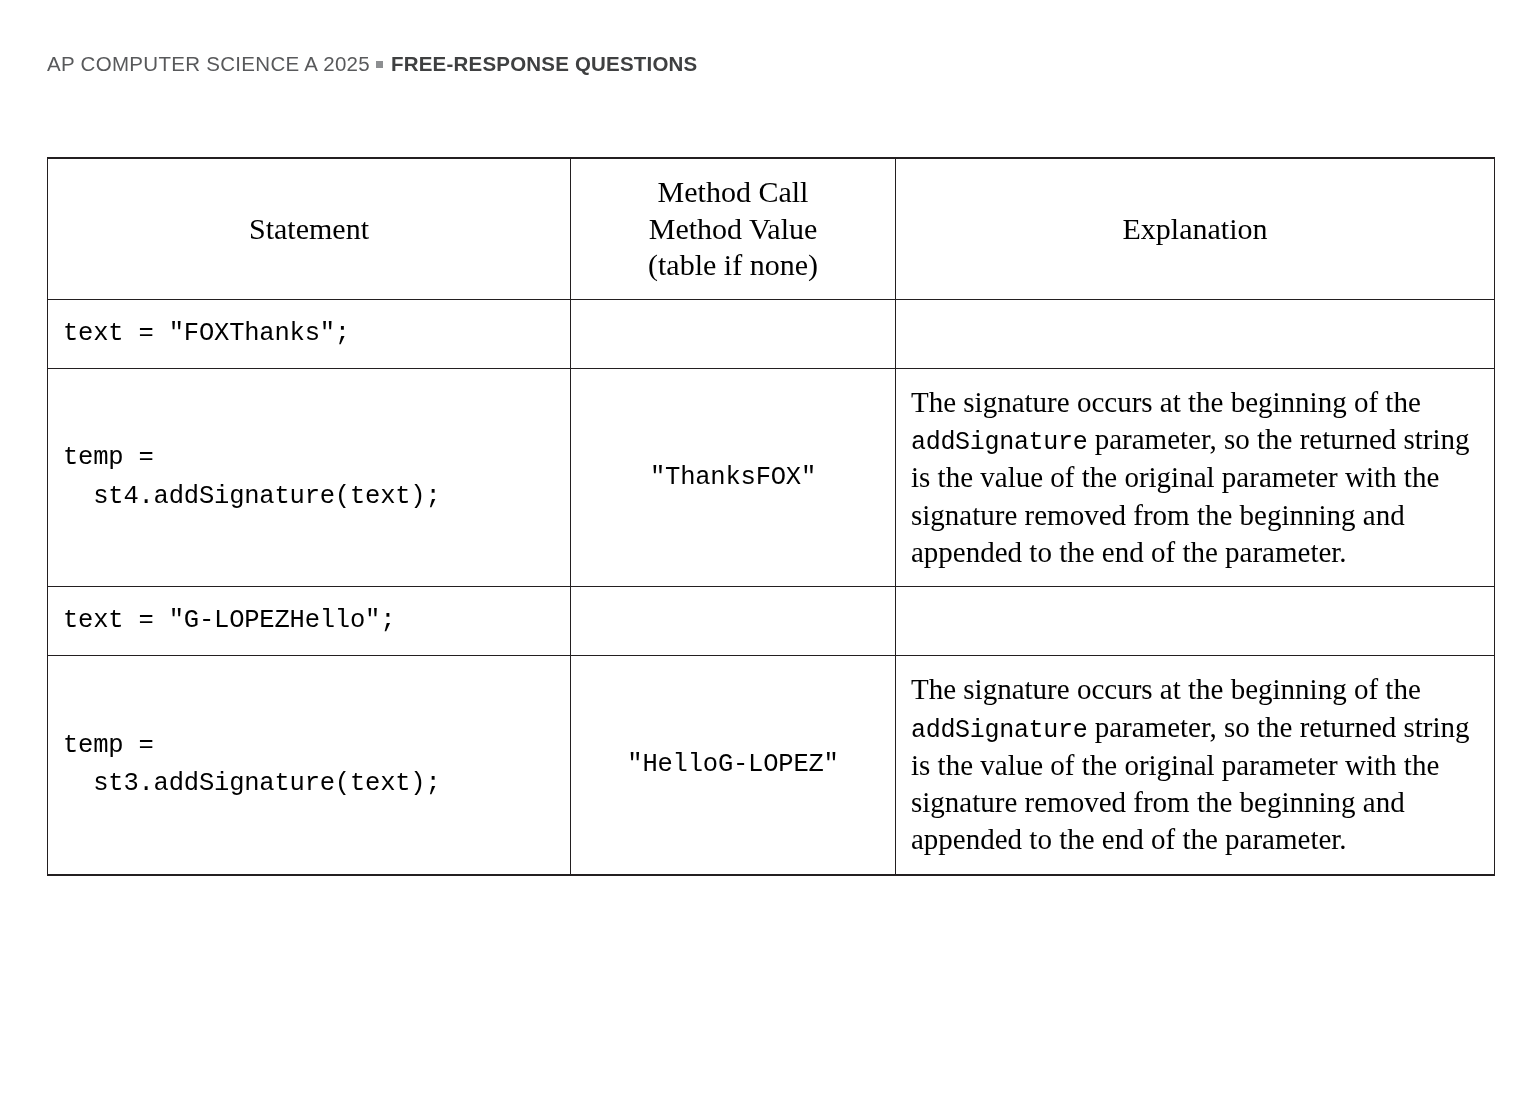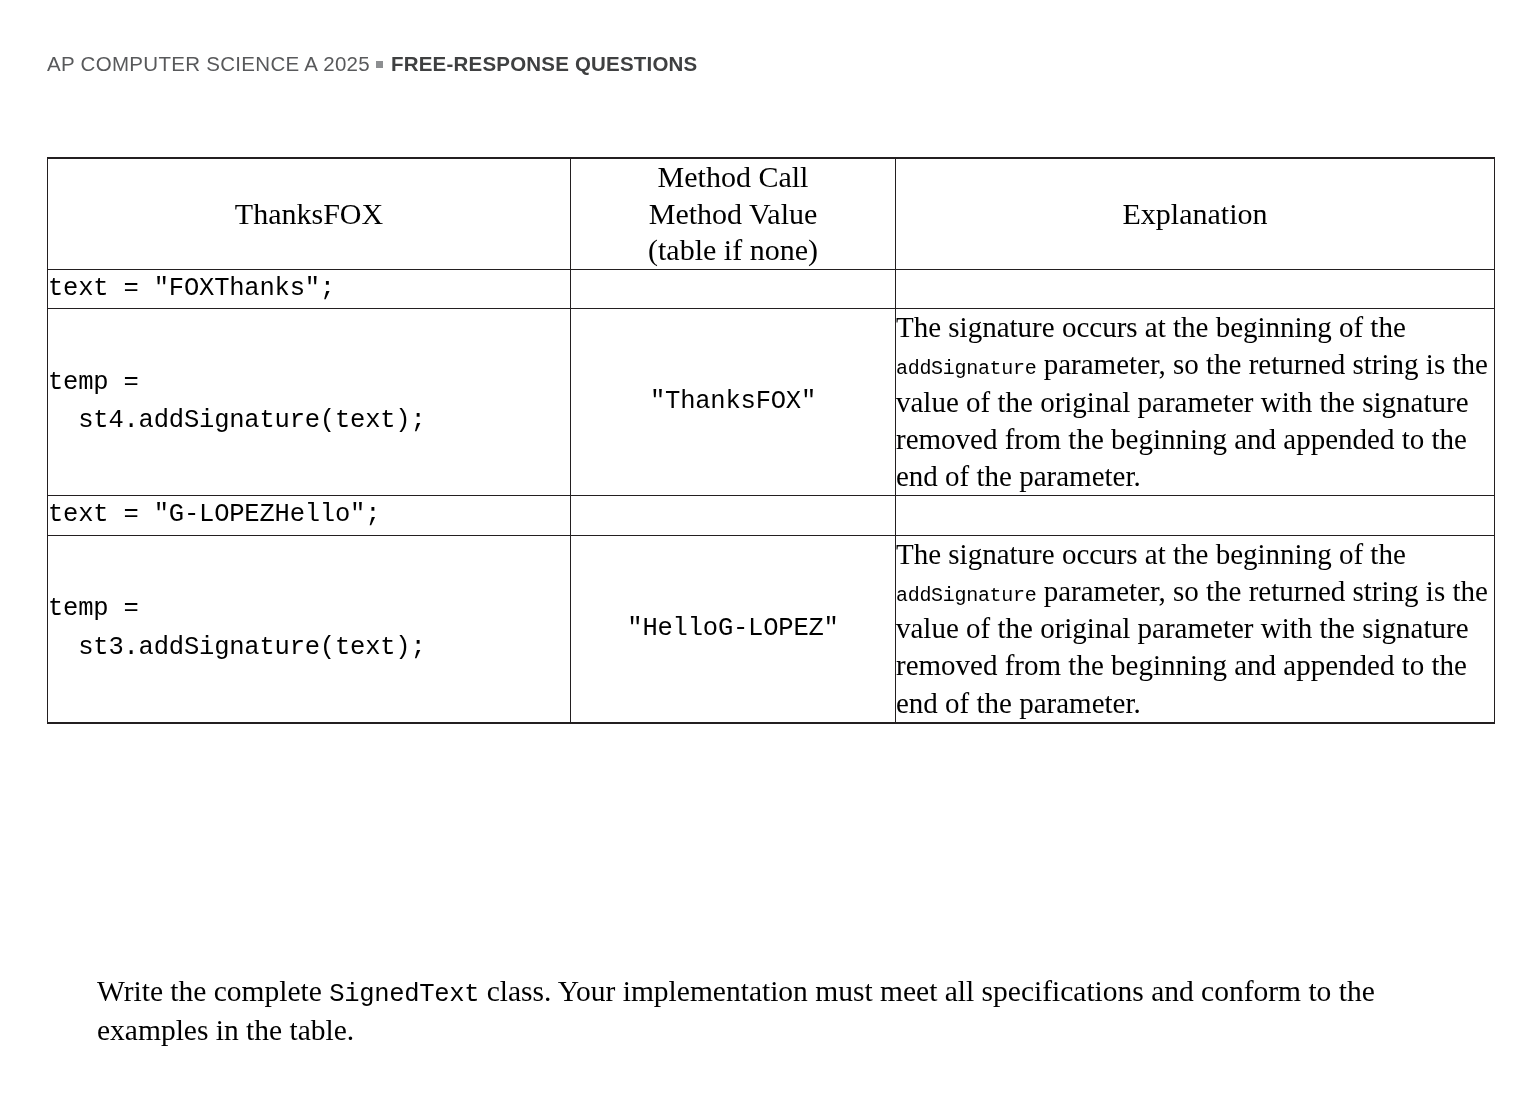--- a/index.html
+++ b/index.html
@@ -61,21 +61,21 @@
     table-layout: fixed;
   }
   .exhibit col.c-statement { width: 523px; }
   .exhibit col.c-return    { width: 325px; }
   .exhibit col.c-expl      { width: 599px; }
 
   .exhibit th,
   .exhibit td {
     border: 1px solid #231f20;
     vertical-align: middle;
-    padding: 0;
+    padding: 15px;
   }
   .exhibit thead th {
     border-top-width: 2px;
   }
   .exhibit tbody tr:last-child td {
     border-bottom-width: 2px;
   }
 
   .hdr-cell {
     font-family: "Liberation Serif", serif;
@@ -112,21 +112,21 @@
 
   .expl-cell {
     font-family: "Liberation Serif", serif;
     font-size: 29px;
     line-height: 1.285;
     text-align: left;
     padding: 16px 14px 16px 14px;
   }
   .expl-cell .mono {
     font-family: "Liberation Mono", monospace;
-    font-size: 20px;
+    font-size: 25px;
     letter-spacing: -0.3px;
     text-align: right;
   }
   .blank-cell { height: 1px; }
 
   
   .closing {
     position: absolute;
     left: 97px;
     top: 972px;
@@ -152,21 +152,21 @@
   </div>
 
   <table class="exhibit">
     <colgroup>
       <col class="c-statement">
       <col class="c-return">
       <col class="c-expl">
     </colgroup>
     <thead>
       <tr>
-        <th class="hdr-cell">ThanksFOX</th>
+        <th class="hdr-cell">Statement</th>
         <th class="hdr-cell">
           <div>Method Call</div>
           <div>Method Value</div>
           <div>(table if none)</div>
         </th>
         <th class="hdr-cell">Explanation</th>
       </tr>
     </thead>
     <tbody>
 
@@ -192,17 +192,14 @@
       <tr>
         <td class="code-cell tall">temp =
   st3.addSignature(text);</td>
         <td class="ret-cell">"HelloG-LOPEZ"</td>
         <td class="expl-cell"><span>The signature occurs at the beginning of the </span><span class="mono">addSignature</span><span> parameter, so the returned string is the value of the original parameter with the signature removed from the beginning and appended to the end of the parameter.</span></td>
       </tr>
 
     </tbody>
   </table>
 
-  <div class="closing">
-    <span>Write the complete </span><span class="mono">SignedText</span><span> class. Your implementation must meet all specifications and conform to the examples in the table.</span>
-  </div>
 
 </div>
 
 </body></html>

